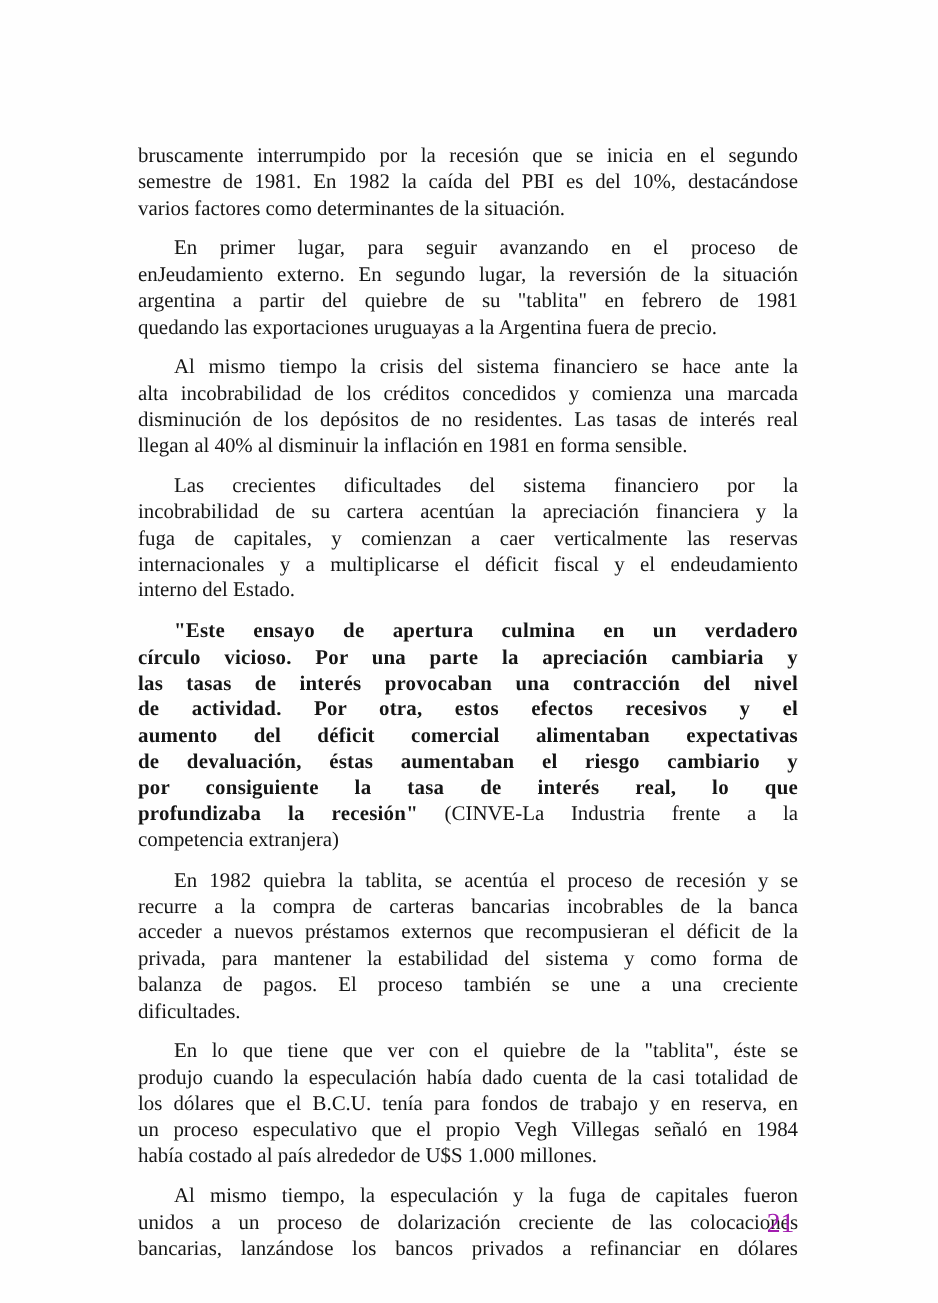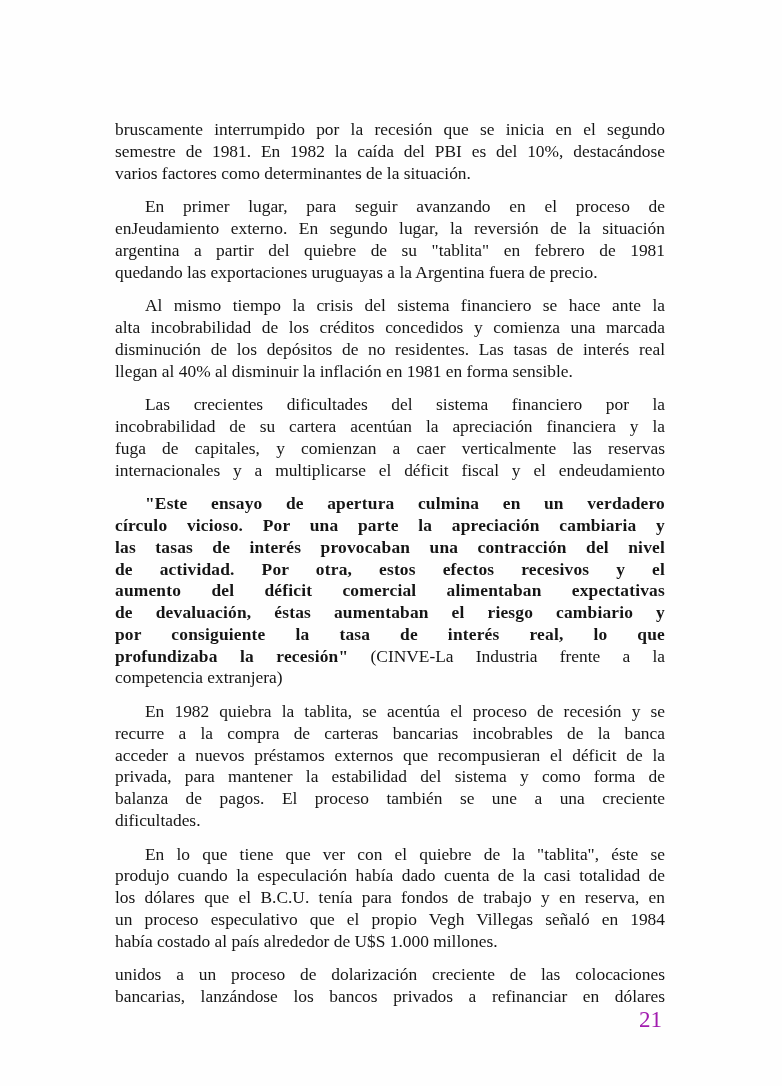--- a/index.html
+++ b/index.html
@@ -78,20 +78,21 @@
         <div class="line indent"><span class="seg">Al mismo tiempo la crisis del sistema financiero se hace ante la</span></div>
         <div class="line"><span class="seg">alta incobrabilidad de los créditos concedidos y comienza una marcada</span></div>
         <div class="line"><span class="seg">disminución de los depósitos de no residentes. Las tasas de interés real</span></div>
         <div class="line last"><span class="seg">llegan al 40% al disminuir la inflación en 1981 en forma sensible.</span></div>
       </div>
       <div class="paragraph">
         <div class="line indent"><span class="seg">Las crecientes dificultades del sistema financiero por la</span></div>
         <div class="line"><span class="seg">incobrabilidad de su cartera acentúan la apreciación financiera y la</span></div>
         <div class="line"><span class="seg">fuga de capitales, y comienzan a caer verticalmente las reservas</span></div>
         <div class="line"><span class="seg">internacionales y a multiplicarse el déficit fiscal y el endeudamiento</span></div>
+        <div class="line last"><span class="seg">interno del Estado.</span></div>
       </div>
       <div class="paragraph">
         <div class="line indent"><span class="seg bold">"Este ensayo de apertura culmina en un verdadero</span></div>
         <div class="line"><span class="seg bold">círculo vicioso. Por una parte la apreciación cambiaria y</span></div>
         <div class="line"><span class="seg bold">las tasas de interés provocaban una contracción del nivel</span></div>
         <div class="line"><span class="seg bold">de actividad. Por otra, estos efectos recesivos y el</span></div>
         <div class="line"><span class="seg bold">aumento del déficit comercial alimentaban expectativas</span></div>
         <div class="line"><span class="seg bold">de devaluación, éstas aumentaban el riesgo cambiario y</span></div>
         <div class="line"><span class="seg bold">por consiguiente la tasa de interés real, lo que</span></div>
         <div class="line"><span class="seg bold">profundizaba la recesión"</span><span class="seg"> (CINVE-La Industria frente a la</span></div>
@@ -106,18 +107,19 @@
         <div class="line last"><span class="seg">dificultades.</span></div>
       </div>
       <div class="paragraph">
         <div class="line indent"><span class="seg">En lo que tiene que ver con el quiebre de la "tablita", éste se</span></div>
         <div class="line"><span class="seg">produjo cuando la especulación había dado cuenta de la casi totalidad de</span></div>
         <div class="line"><span class="seg">los dólares que el B.C.U. tenía para fondos de trabajo y en reserva, en</span></div>
         <div class="line"><span class="seg">un proceso especulativo que el propio Vegh Villegas señaló en 1984</span></div>
         <div class="line last"><span class="seg">había costado al país alrededor de U$S 1.000 millones.</span></div>
       </div>
       <div class="paragraph">
+        <div class="line indent"><span class="seg">Al mismo tiempo, la especulación y la fuga de capitales fueron</span></div>
         <div class="line"><span class="seg">unidos a un proceso de dolarización creciente de las colocaciones</span></div>
         <div class="line"><span class="seg">bancarias, lanzándose los bancos privados a refinanciar en dólares</span></div>
       </div>
     </main>
   <div class="page-number">21</div>
 </div>
 
 </body></html>

